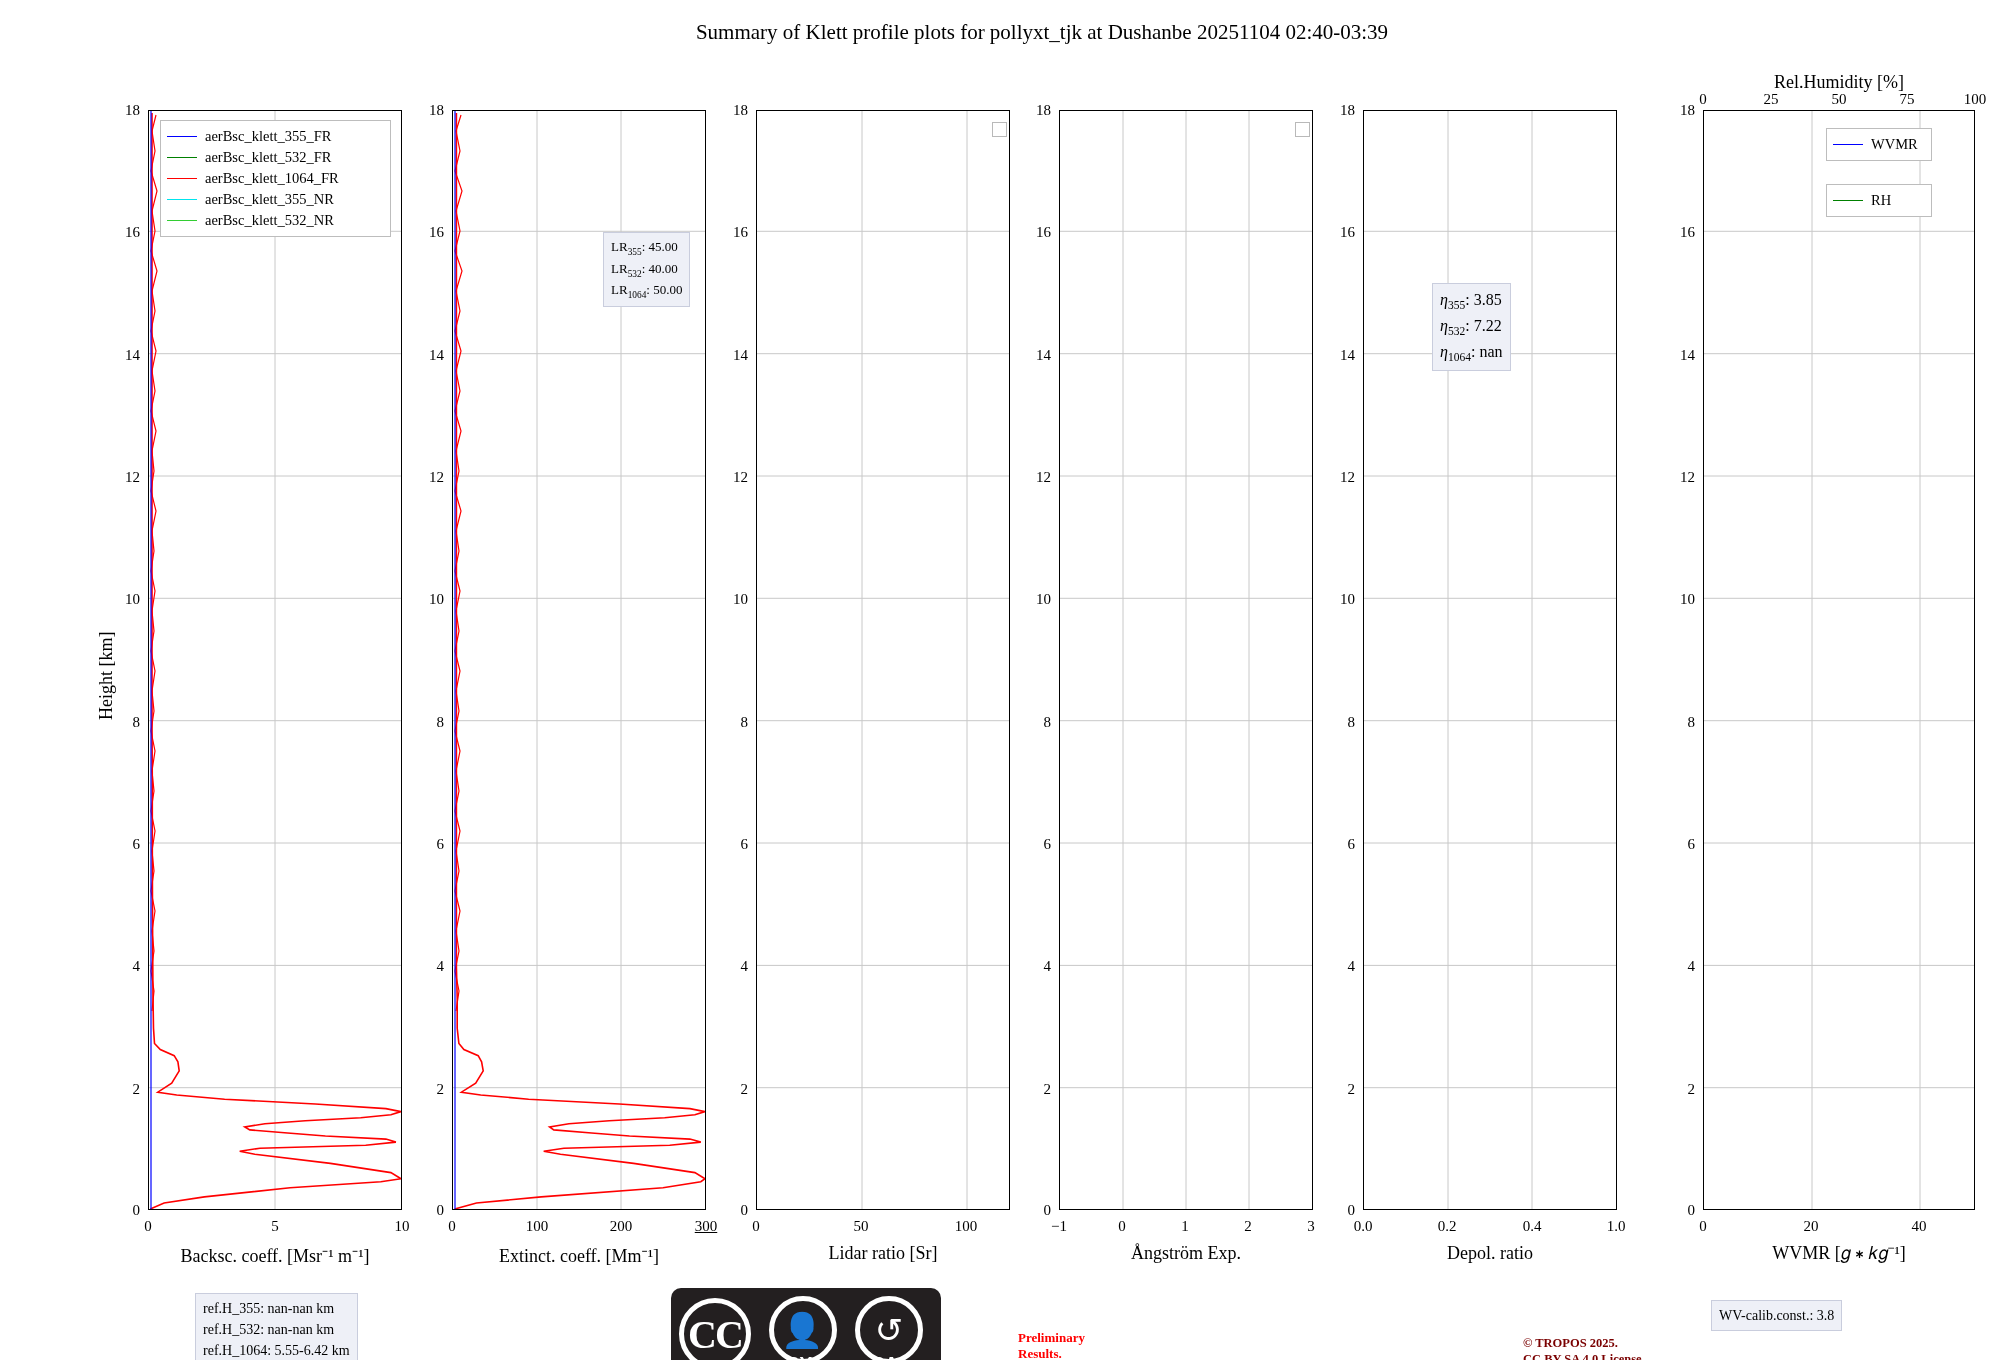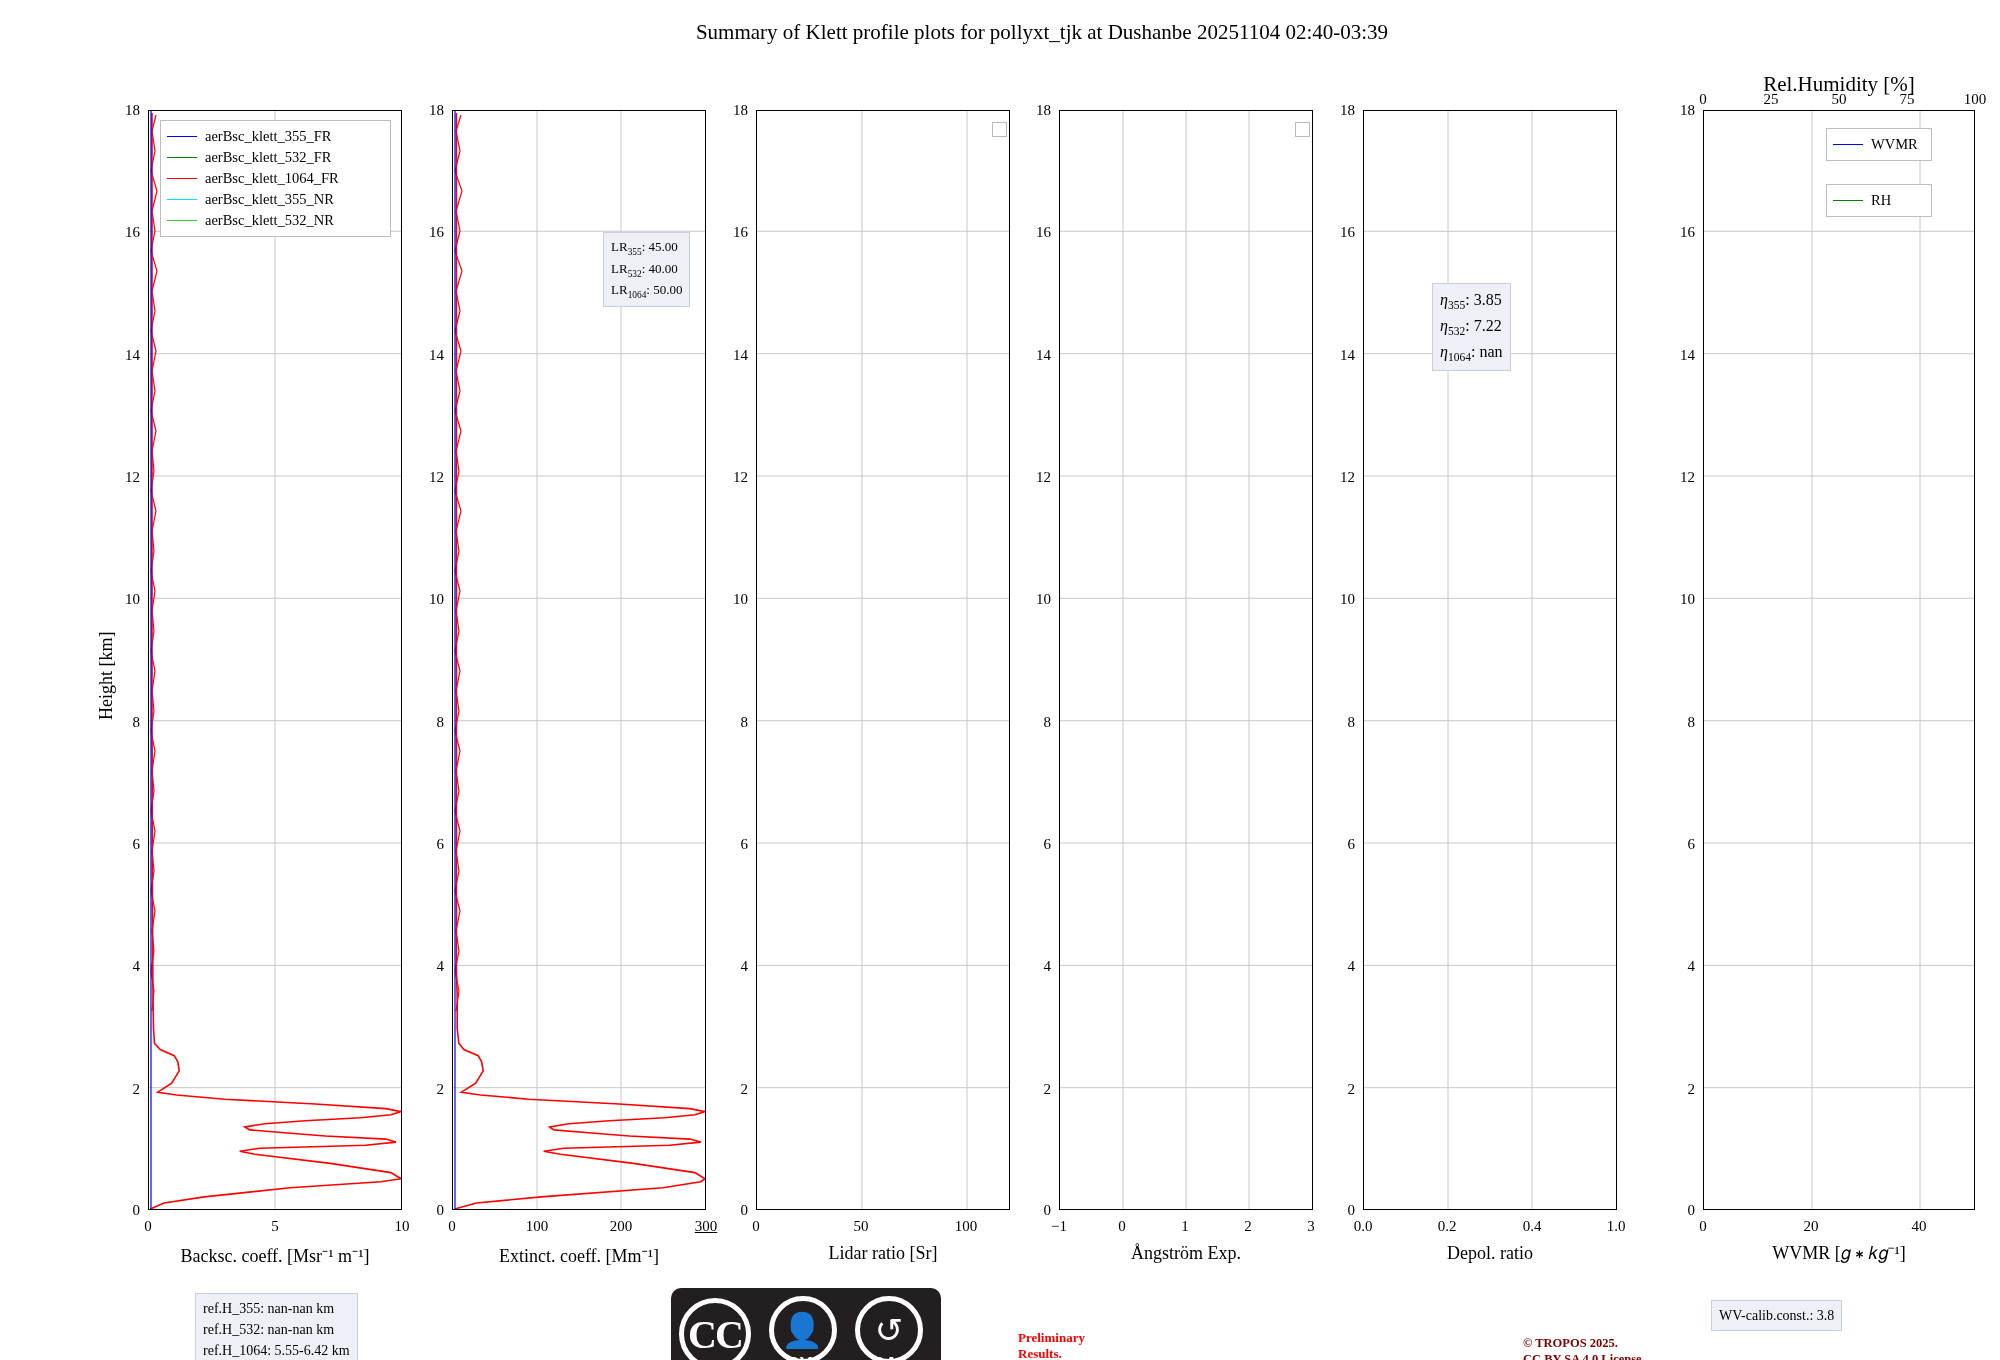--- a/index.html
+++ b/index.html
@@ -62,21 +62,21 @@
   }
   .axis-ylabel {
     position: absolute;
     font-size: 18px;
     transform-origin: 0 0;
     transform: rotate(-90deg);
     white-space: nowrap;
   }
   .axis-toplabel {
     position: absolute;
-    font-size: 21px;
+    font-size: 18px;
     text-align: center;
     white-space: nowrap;
     transform: translateX(-50%);
   }
   .legend {
     position: absolute;
     background: #ffffff;
     border: 1px solid #bdbdbd;
     padding: 5px 8px 5px 6px;
     font-size: 14px;

